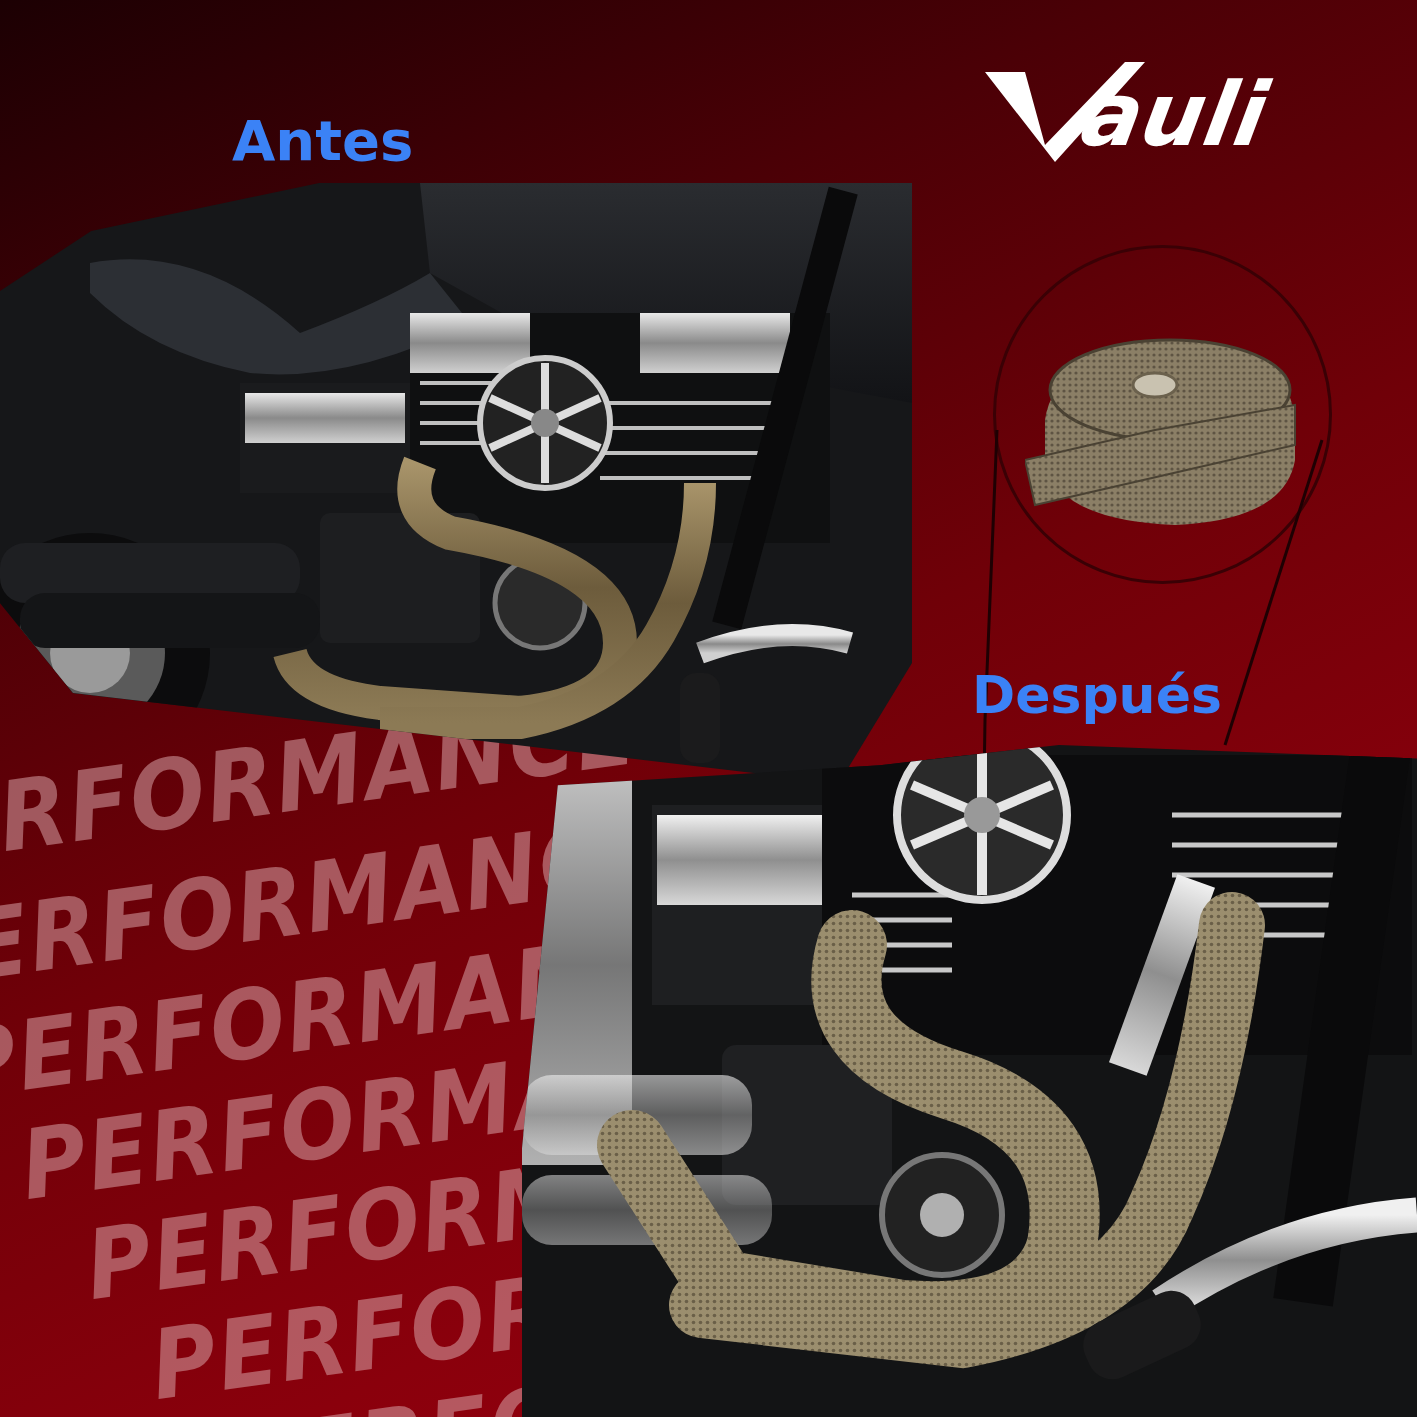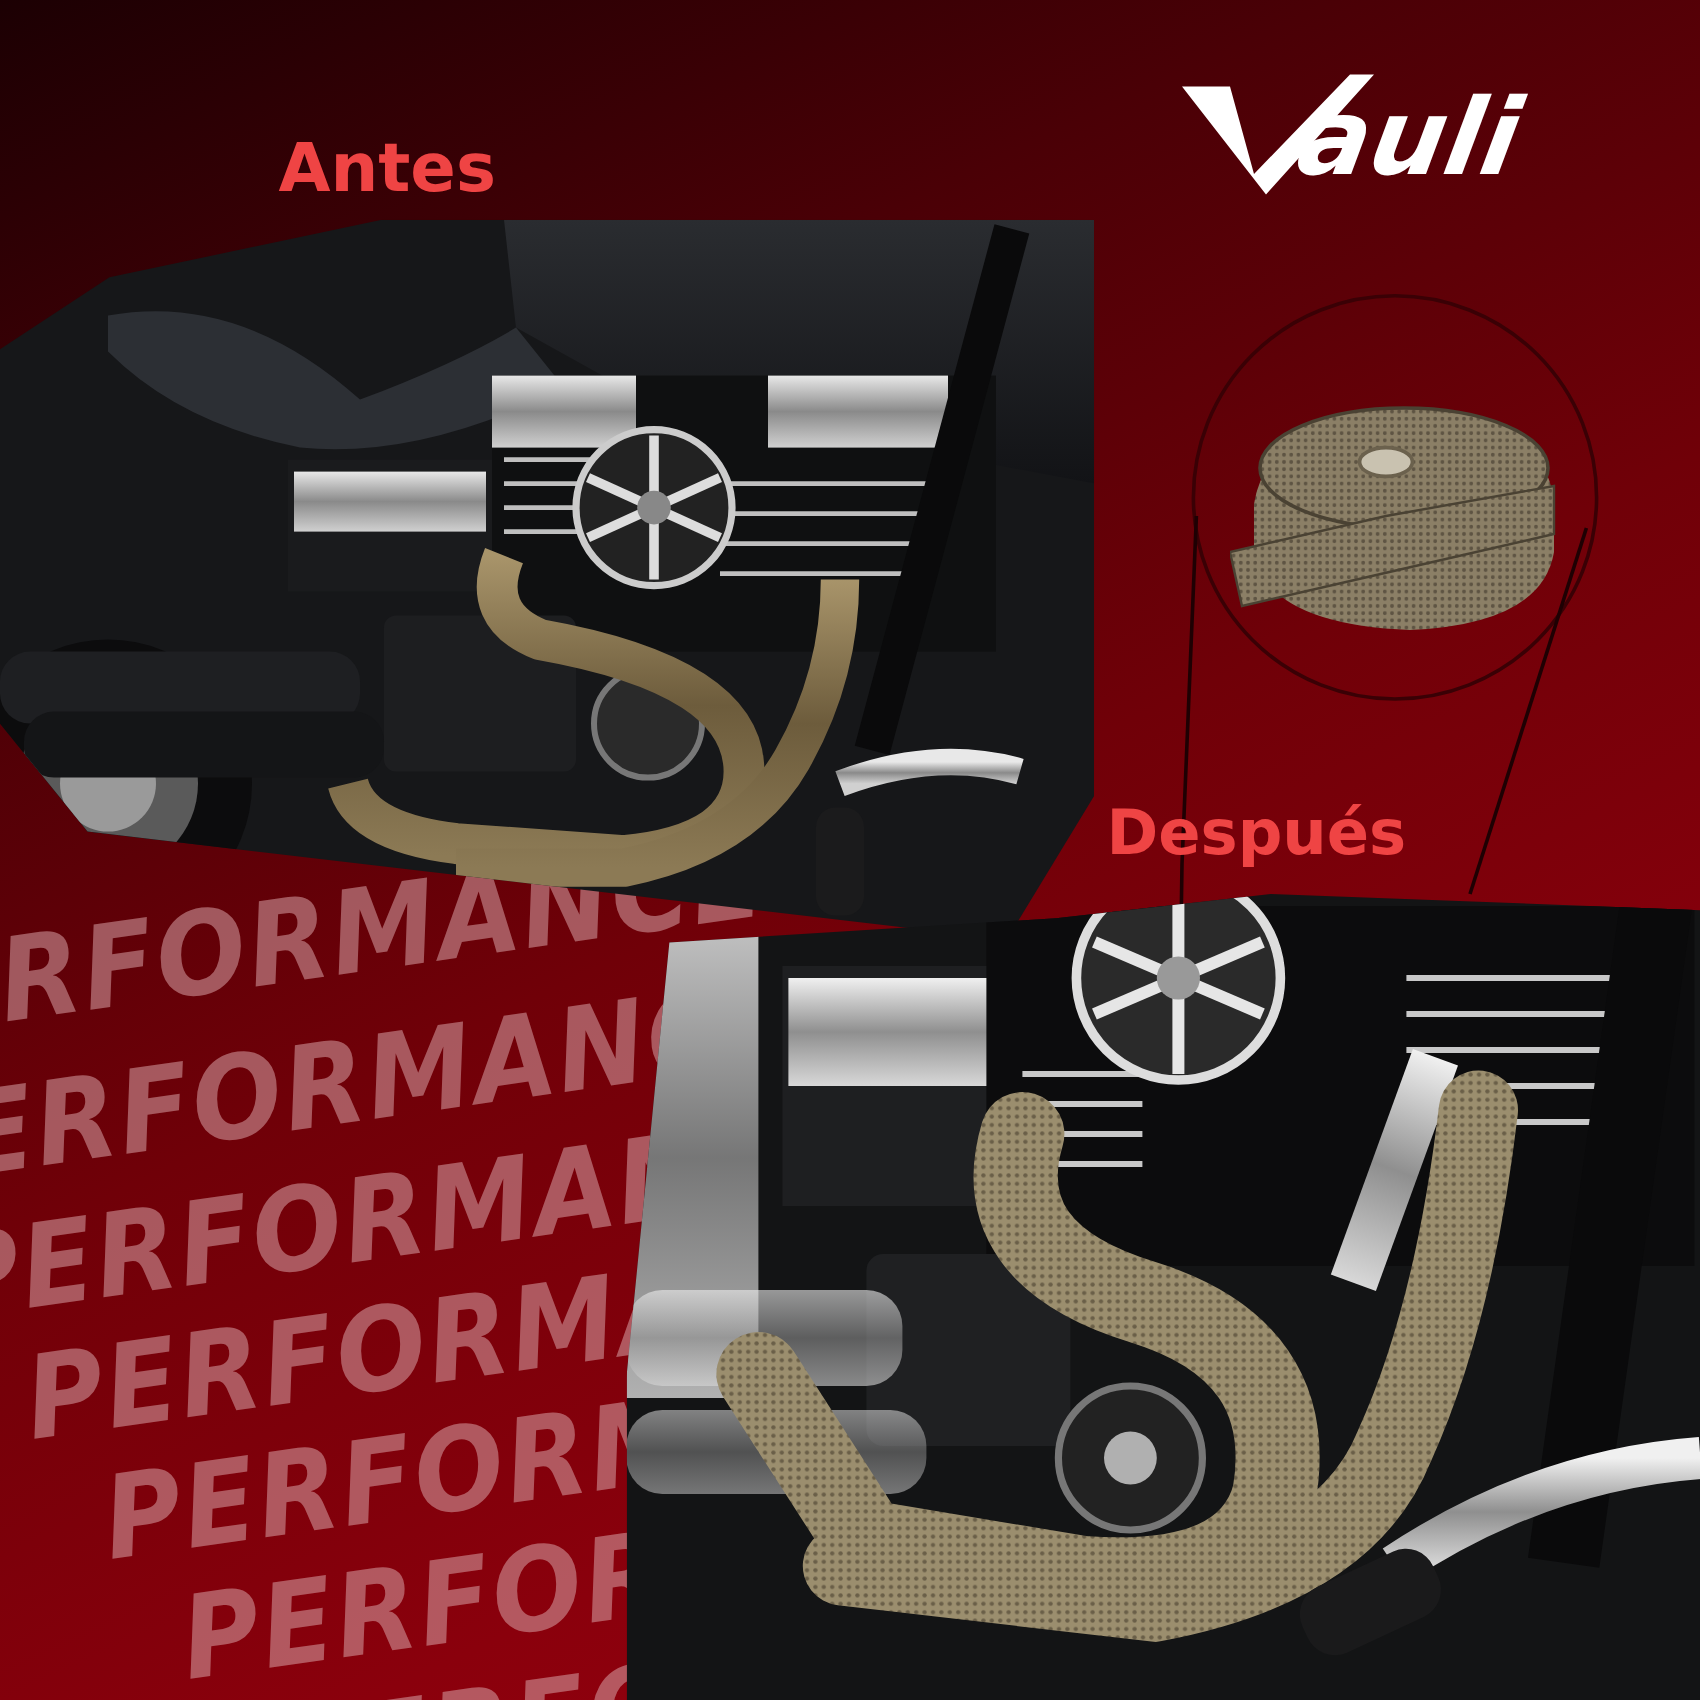--- a/index.html
+++ b/index.html
@@ -5,23 +5,23 @@
   html, body { margin:0; padding:0; }
   body { width:1417px; height:1417px; overflow:hidden; position:relative;
     font-family:"DejaVu Sans", sans-serif; }
   .bg { position:absolute; inset:0;
     background: linear-gradient(155deg, #1c0003 0%, #4a0006 25%, #700008 50%, #8a000c 75%, #9a0010 100%); }
   .perf-layer { position:absolute; inset:0; overflow:hidden; }
   .perf-row { position:absolute; white-space:nowrap;
     font-family:"DejaVu Sans", sans-serif; font-weight:bold; font-style:italic;
     font-size:96px; letter-spacing:2px; color:rgba(215,160,165,0.55);
     transform-origin:left bottom; transform: rotate(-8deg) scaleX(0.92); }
-  .title { position:absolute; color:#ef4444; font-family:"DejaVu Sans", sans-serif; font-weight:bold; }
+  .title { position:absolute; color:#3b82f6; font-family:"DejaVu Sans", sans-serif; font-weight:bold; }
   .antes { left:232px; top:108px; font-size:56px; }
-  .despues { left:922px; top:665px; font-size:52px; }
+  .despues { left:972px; top:665px; font-size:52px; }
   .logo { position:absolute; left:985px; top:50px; width:400px; height:120px; }
   .photo { position:absolute; overflow:hidden; }
   .photo-before { left:0; top:183px; width:912px; height:600px;
     clip-path: polygon(0 18%, 10% 8%, 35% 0, 100% 0, 100% 80%, 92% 100%, 8% 85%, 0 70%); }
   .photo-after { left:522px; top:745px; width:895px; height:672px;
     clip-path: polygon(4% 6%, 40% 3%, 60% 0, 100% 2%, 100% 100%, 0 100%, 0 60%); }
   .callout-circle { position:absolute; left:993px; top:245px; width:333px; height:333px;
     border:3px solid #3a0005; border-radius:50%; }
   .tape { position:absolute; left:1025px; top:310px; width:280px; height:240px; }
   .callout-lines { position:absolute; inset:0; pointer-events:none; }

